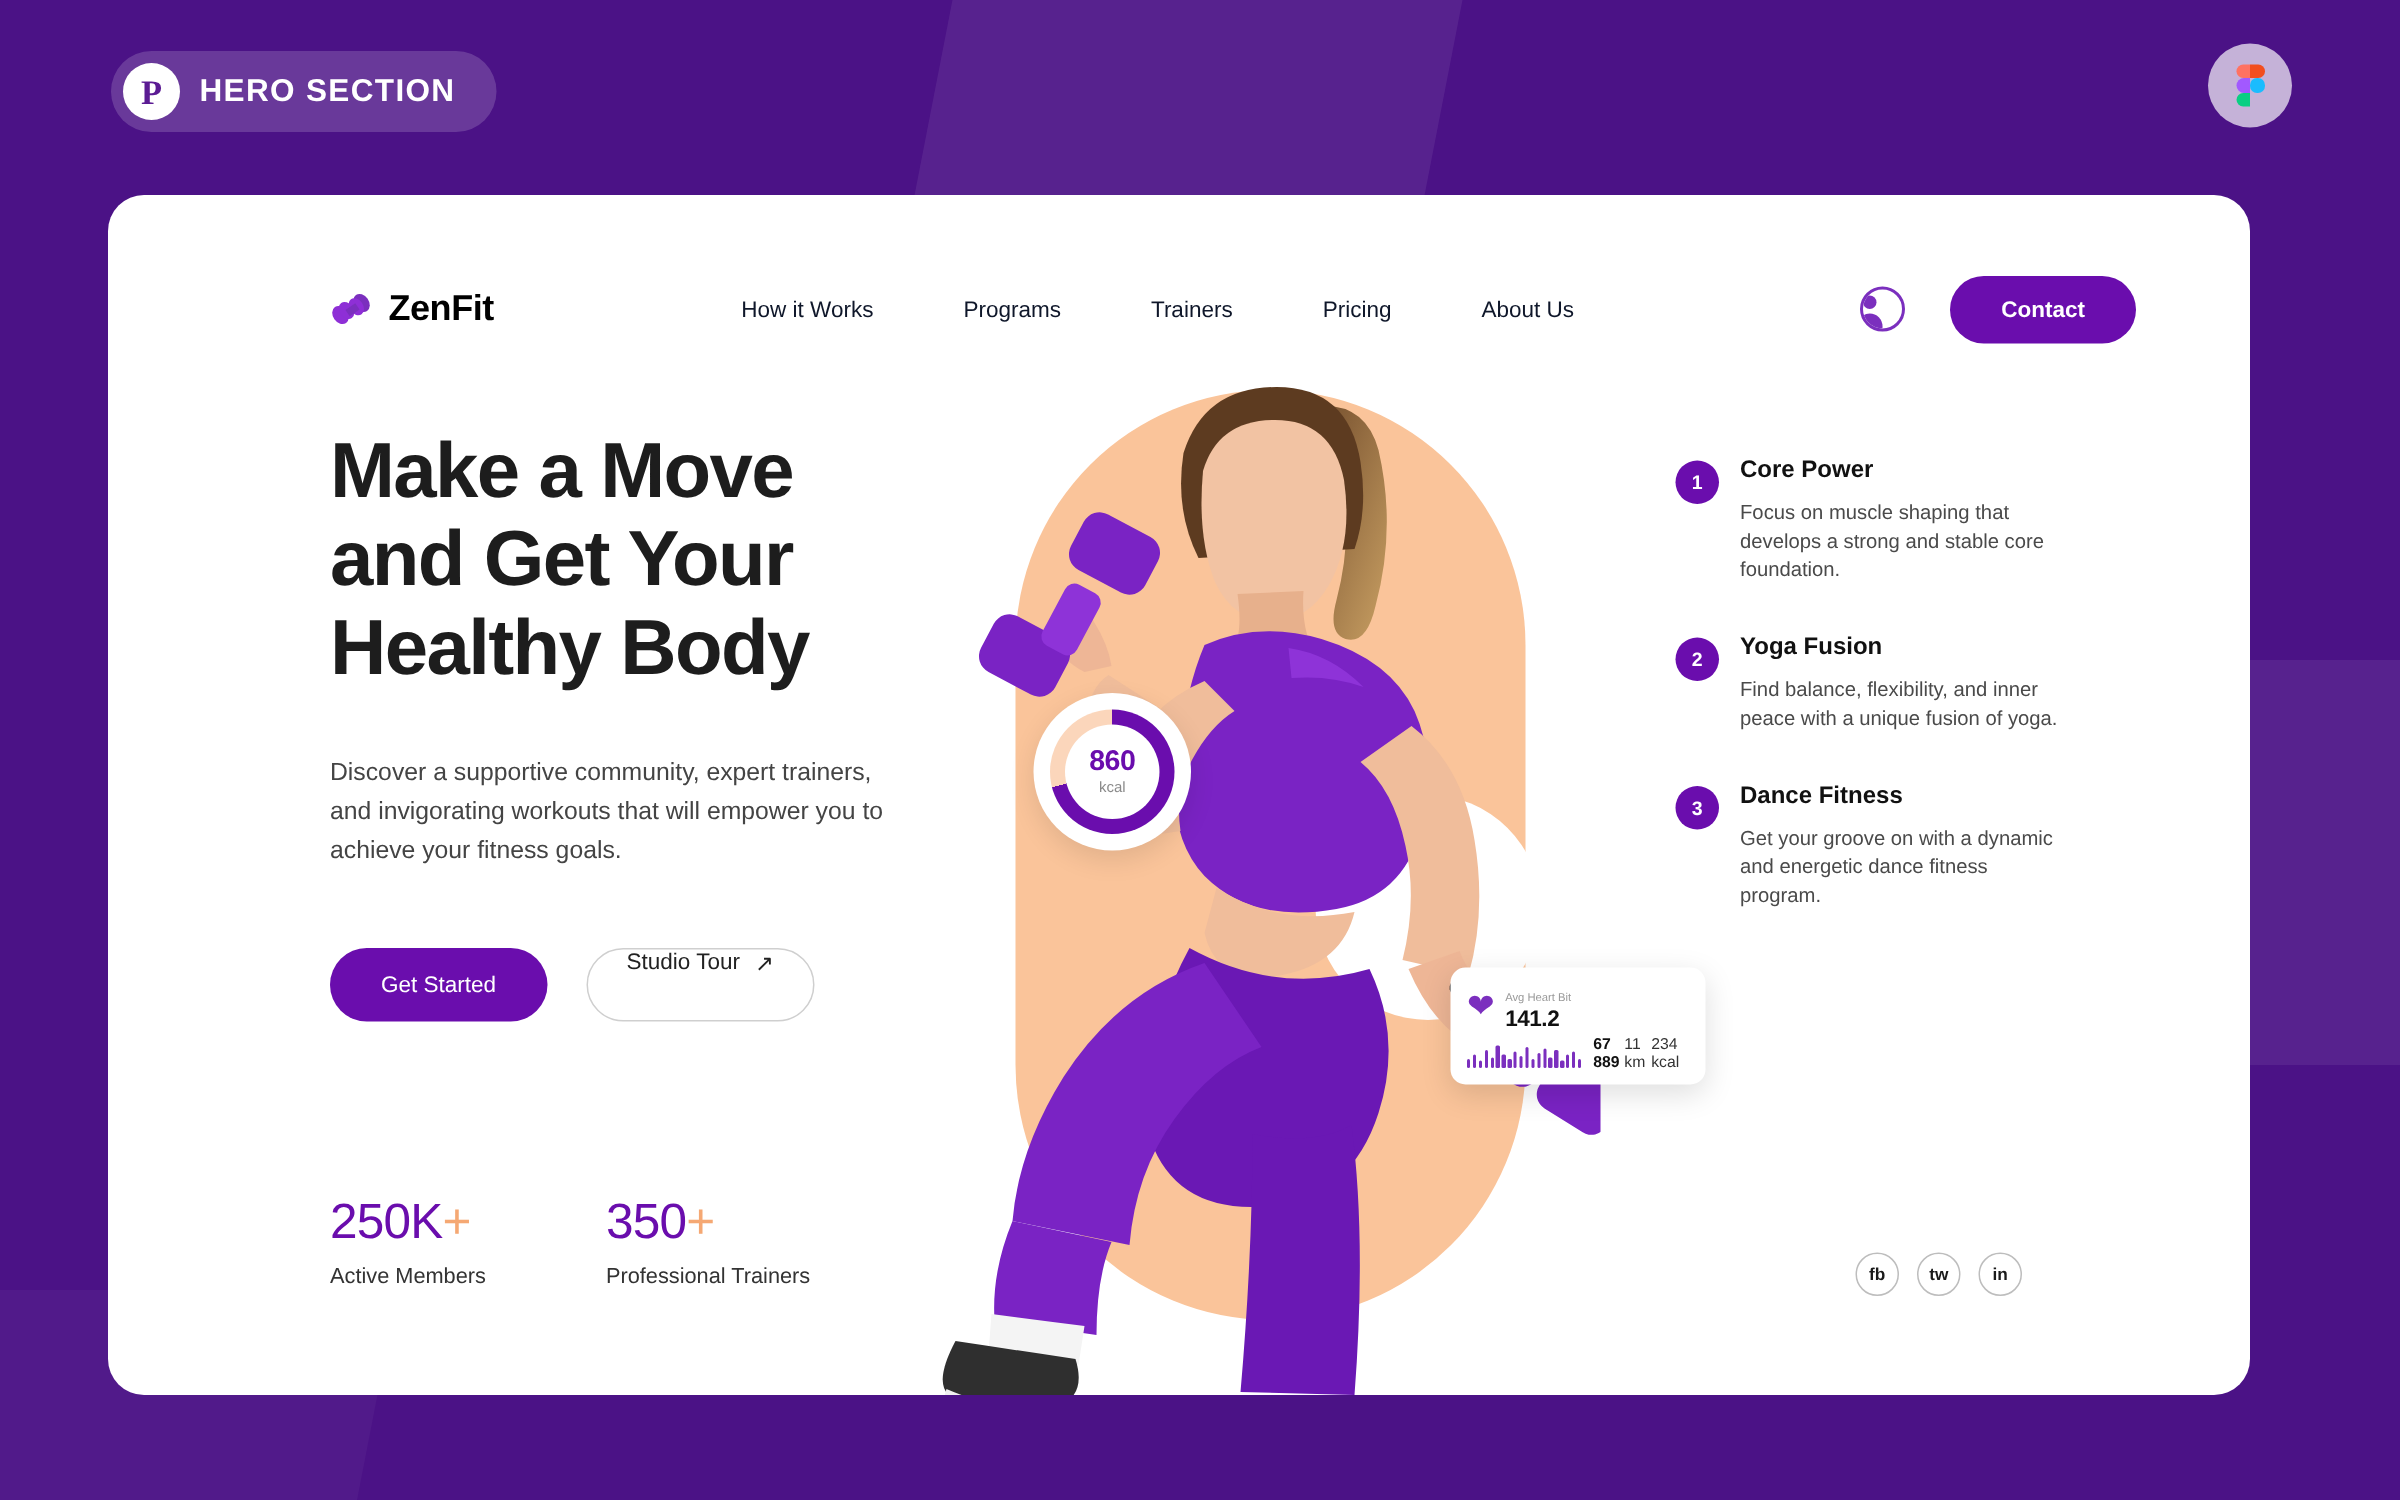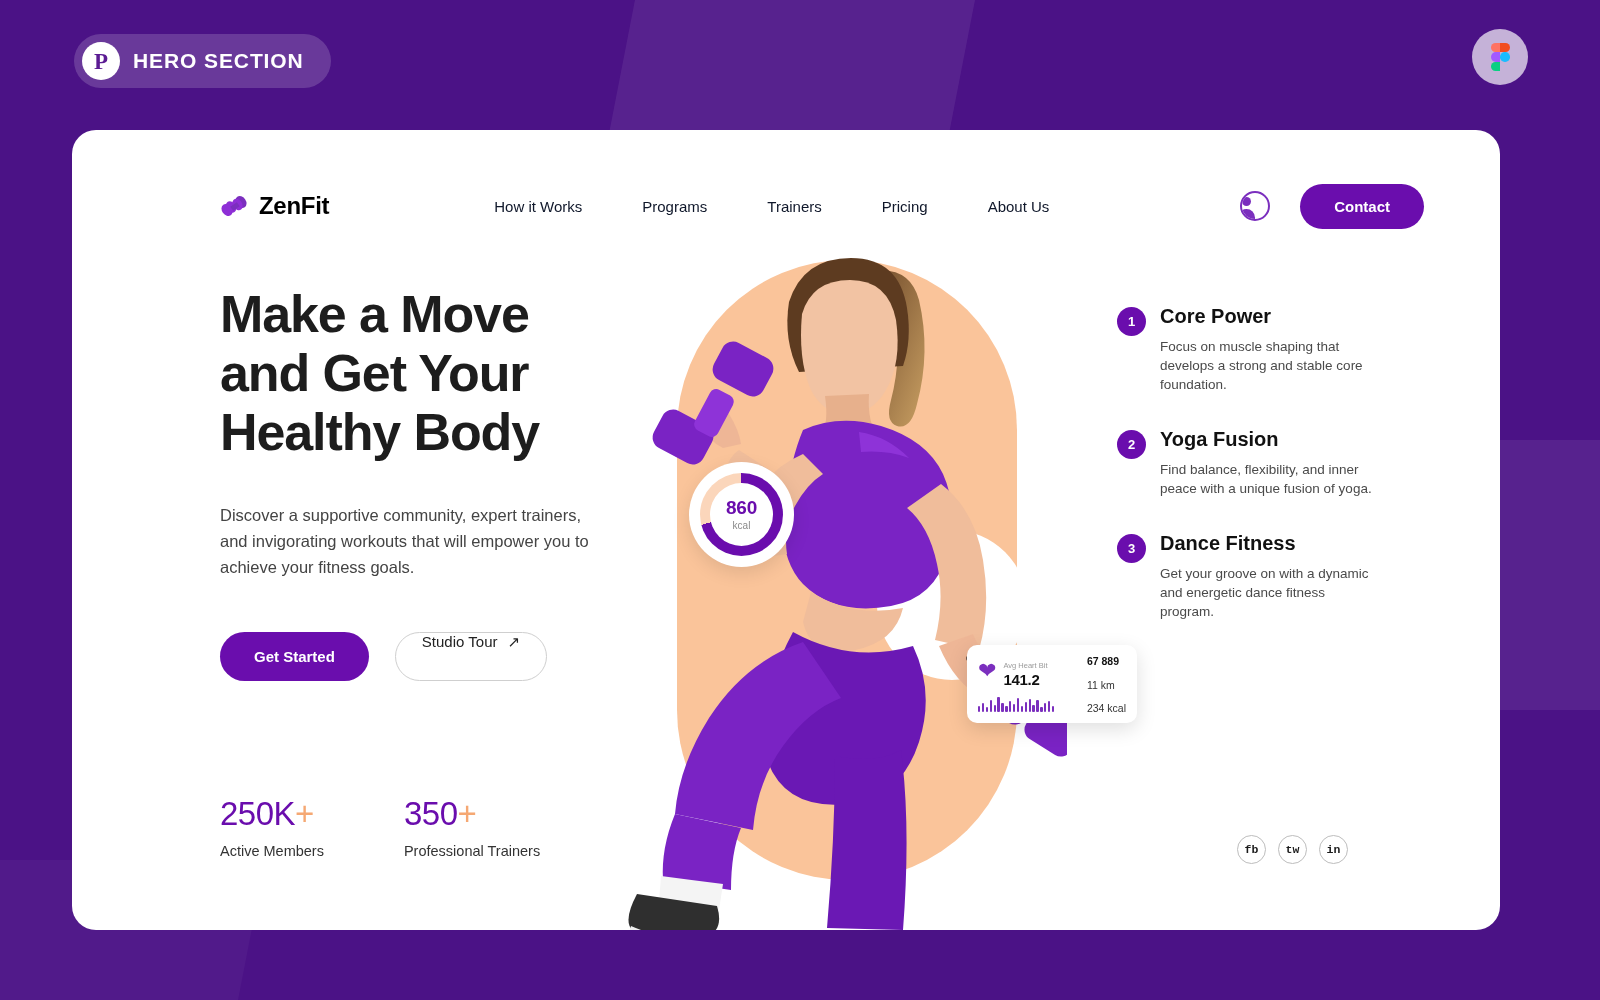--- a/index.html
+++ b/index.html
@@ -93,21 +93,21 @@
 
   
   .left-col { position:absolute; left:148px; top:155px; width:370px; }
   .headline {
     font-size:52px; line-height:59px; font-weight:bold; color:#1d1d1d; letter-spacing:-1.1px;
   }
   .subtext { margin-top:40px; font-size:16.5px; line-height:26px; color:#444; }
   .cta-row { margin-top:52px; display:flex; align-items:center; gap:26px; }
   .btn-primary {
     background:#6a0dad; color:#fff; border:none; border-radius:25px;
-    height:49px; padding:0 34px; font-size:15px; font-weight:bold; cursor:pointer;
+    height:49px; padding:0 34px; font-size:15px; font-weight:normal; cursor:pointer;
     font-family:"Liberation Sans", sans-serif;
   }
   .btn-secondary {
     background:#fff; color:#222; border:1px solid #cfcfcf; border-radius:25px;
     height:49px; padding:0 26px; font-size:15px; cursor:pointer;
     display:flex; align-items:flex-start; gap:10px;
     font-family:"Liberation Sans", sans-serif;
   }
   .arrow-ne { font-size:15px; color:#222; }
 
@@ -158,41 +158,41 @@
     box-shadow:0 6px 20px rgba(0,0,0,0.13);
     display:flex; gap:8px;
   }
   .hr-left { flex:1; }
   .hr-top { display:flex; align-items:center; gap:7px; }
   .heart-icon { color:#7b2fbe; font-size:22px; line-height:1; }
   .hr-caption { font-size:7.5px; color:#9a9a9a; line-height:1.1; }
   .hr-value { font-size:15px; font-weight:bold; color:#111; letter-spacing:-0.3px; line-height:1.1; }
   .bars { display:flex; align-items:flex-end; gap:1.6px; height:17px; margin-top:6px; }
   .bars i { display:block; width:2.3px; background:#7b2fbe; border-radius:1px; }
-  .hr-right { display:flex; flex-direction:column; justify-content:space-between; align-items:flex-start; padding-top:1px; }
+  .hr-right { display:flex; flex-direction:row; justify-content:space-between; align-items:flex-end; padding-top:1px; }
   .hr-stat-strong { font-size:10.5px; font-weight:bold; color:#111; }
   .hr-stat { font-size:10.5px; color:#333; }
 
   
   .features { position:absolute; left:1045px; top:175px; width:265px; }
   .feature { display:flex; gap:14px; margin-bottom:34px; }
   .feature-num {
     flex:0 0 auto; width:29px; height:29px; border-radius:50%;
     background:#6a0dad; color:#fff; font-size:13px; font-weight:bold;
     display:flex; align-items:center; justify-content:center; margin-top:2px;
   }
-  .feature-title { font-size:20px; font-weight:bold; color:#111; }
+  .feature-title { font-size:16px; font-weight:bold; color:#111; }
   .feature-desc { margin-top:9px; font-size:13.5px; line-height:19px; color:#4a4a4a; }
 
   
   .social { position:absolute; left:1165px; top:705px; display:flex; gap:12px; }
   .social-chip {
     width:29px; height:29px; border-radius:50%; border:1px solid #bdbdbd;
     display:flex; align-items:center; justify-content:center;
-    font-size:11.5px; font-weight:bold; color:#1a1a1a; cursor:pointer; background:#fff;font-family:Liberation Mono, monospace;
+    font-size:11.5px; font-weight:bold; color:#1a1a1a; cursor:pointer; background:#fff;
   }
 </style>
 </head>
 <body>
 
 <div class="bg-wrap">
   <div class="stripe-a"></div>
   <div class="stripe-b"></div>
   <div class="stripe-c"></div>
 </div>

